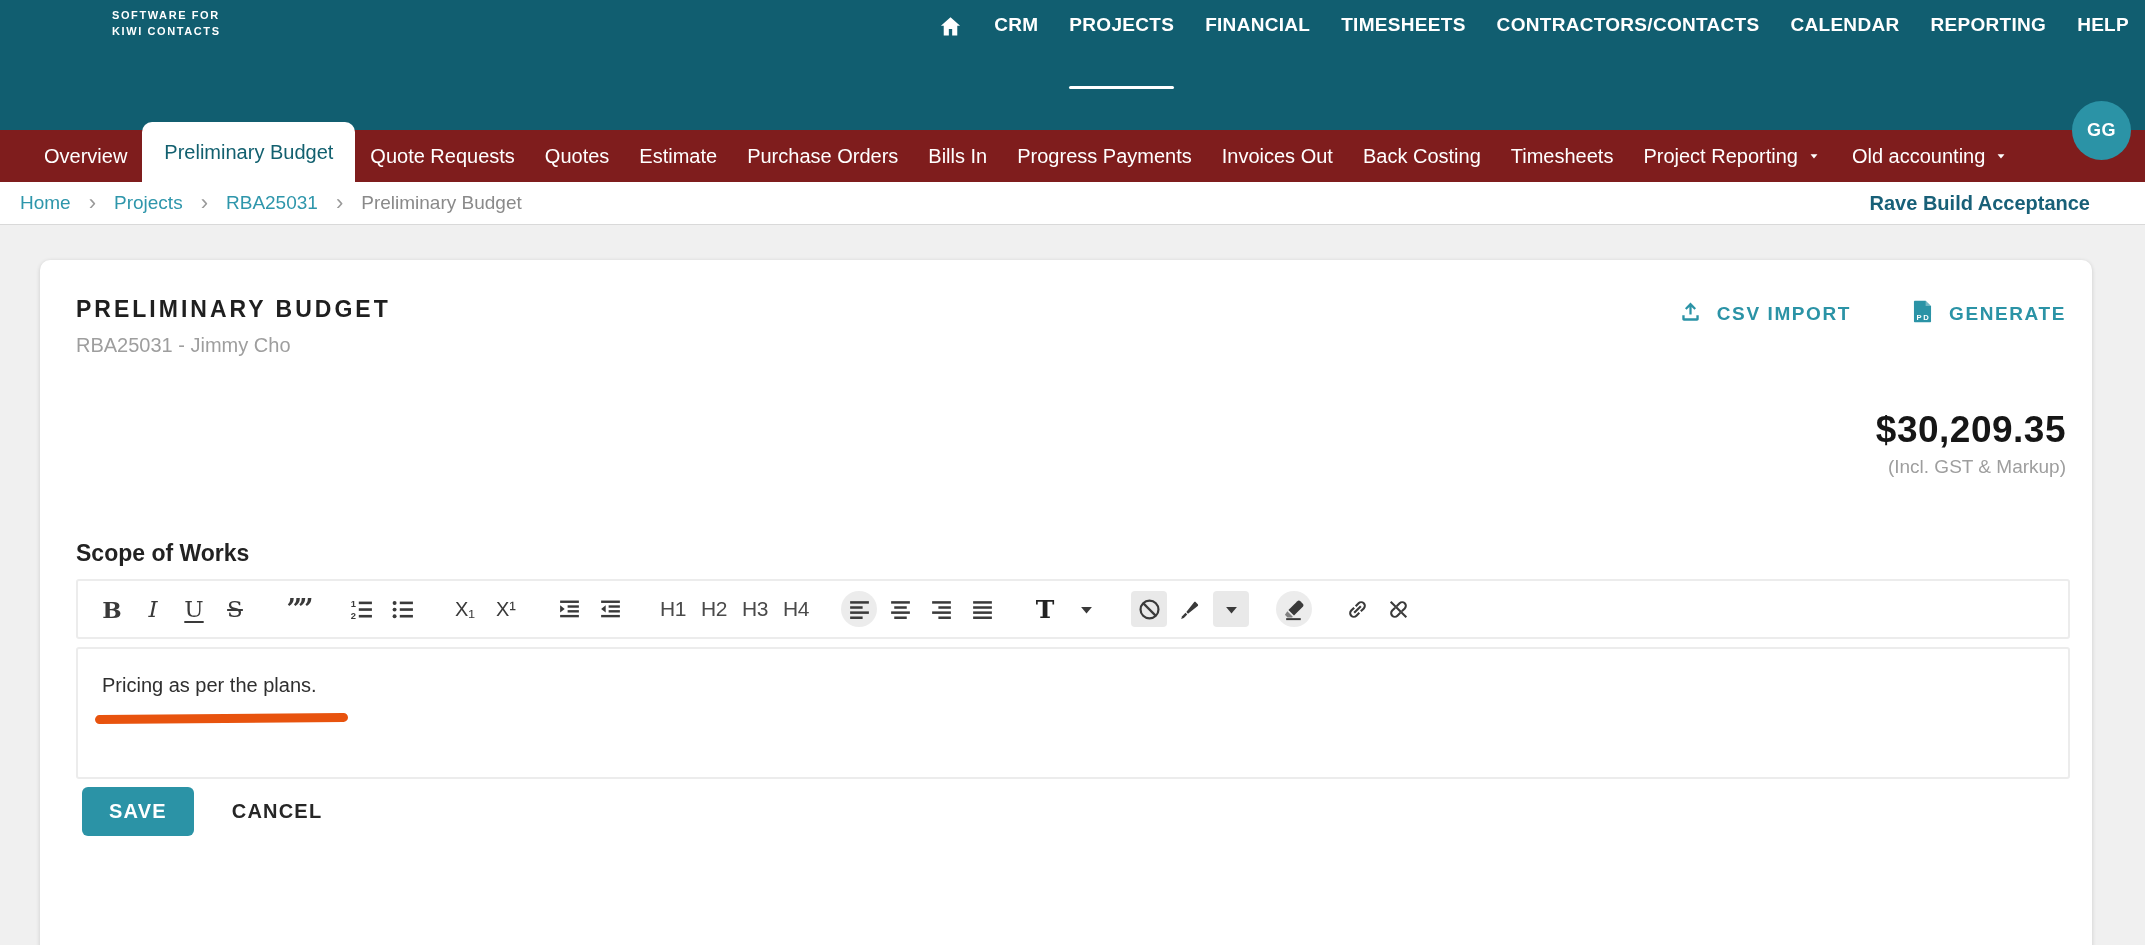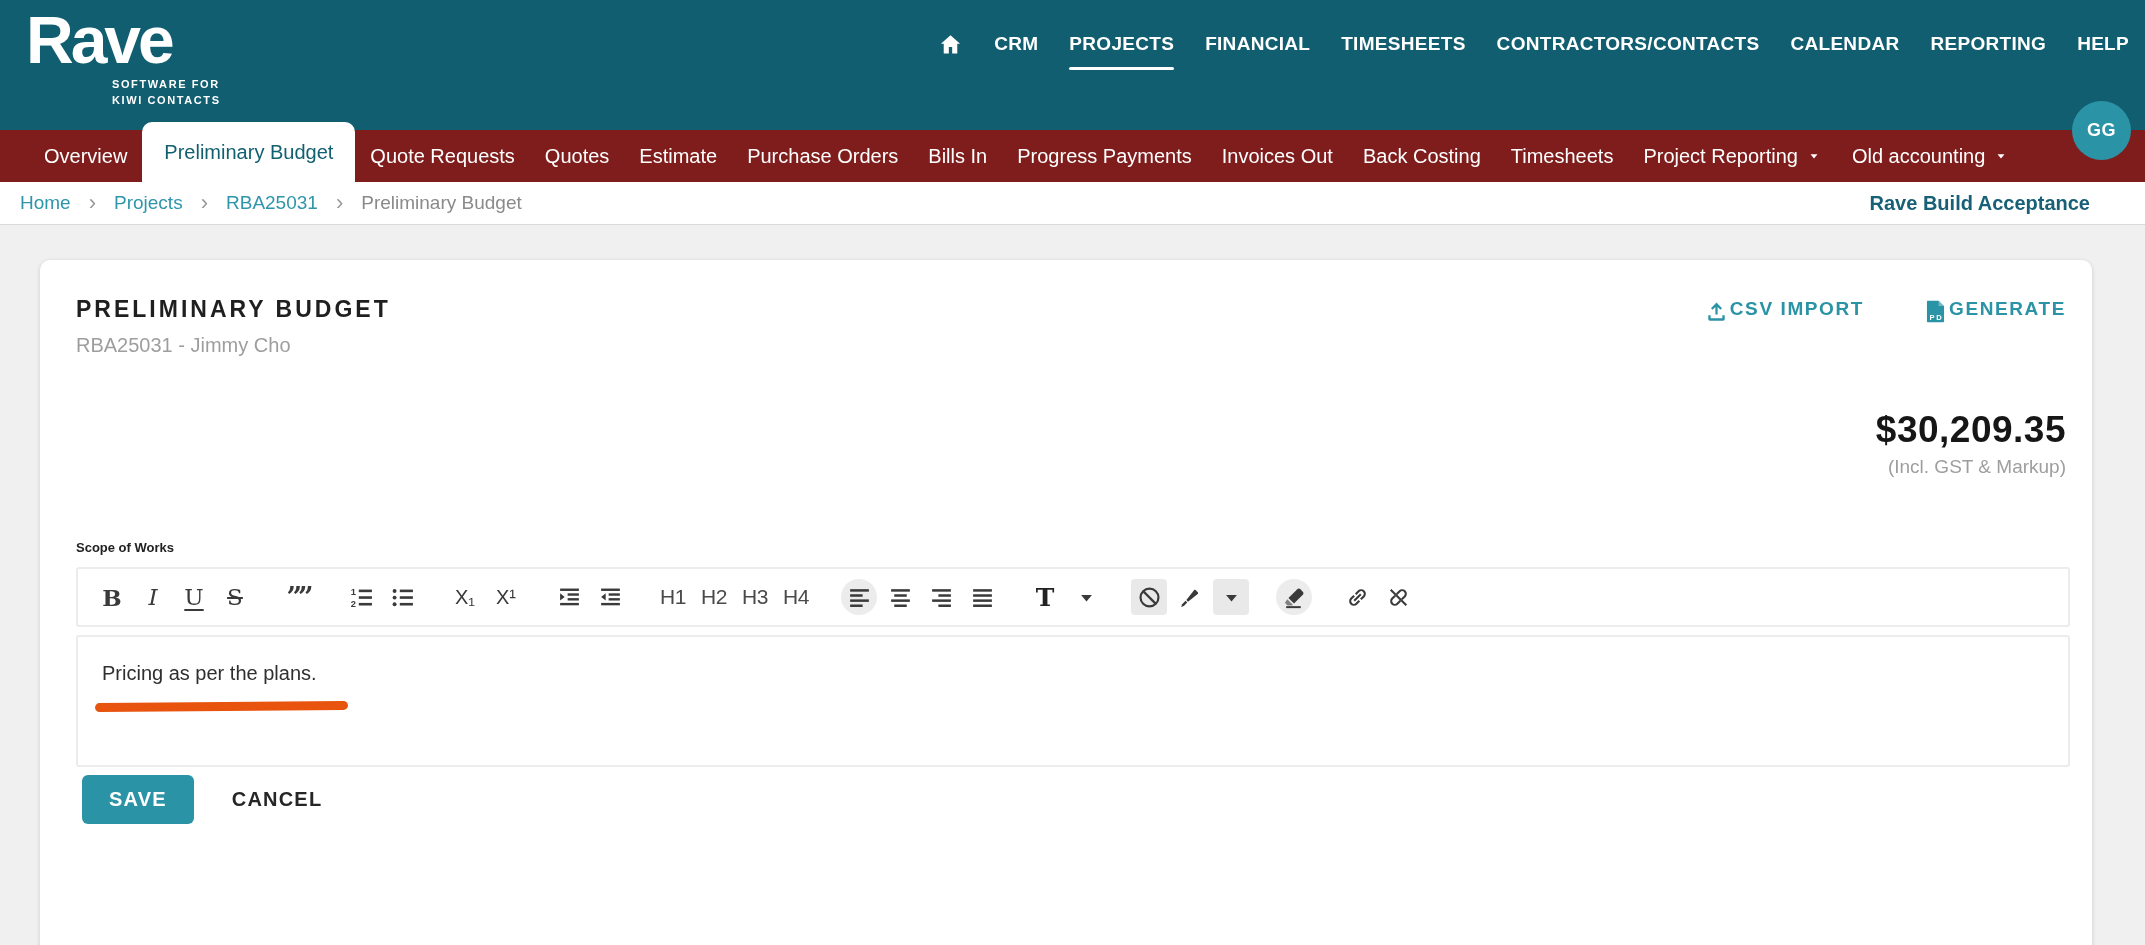--- a/index.html
+++ b/index.html
@@ -4,21 +4,21 @@
 <style>
   * { margin:0; padding:0; box-sizing:border-box; }
   body { font-family:"Liberation Sans", sans-serif; background:#f0f0f0; }
   .app { position:relative; width:2145px; height:945px; overflow:hidden; background:#f0f0f0; }
 
   
   .header { position:absolute; top:0; left:0; right:0; height:130px; background:#115e70; display:flex; justify-content:space-between; }
   .logo { margin:6px 0 0 26px; color:#fff; }
   .logo-word { font-size:66px; font-weight:bold; letter-spacing:-3px; line-height:1.05; }
   .logo-tag { margin:2px 0 0 86px; font-size:11px; font-weight:bold; letter-spacing:1.6px; line-height:1.45; }
-  .top-nav { display:flex; align-items:center; gap:31px; margin:14px 16px 0 0; height:60px; }
+  .top-nav { display:flex; gap:31px; margin:14px 16px 0 0; height:60px; }
   .nav-item { color:#fff; font-weight:bold; font-size:19px; letter-spacing:.3px; position:relative; cursor:pointer; white-space:nowrap; }
   .nav-item.active::after { content:""; position:absolute; left:0; right:0; bottom:-15px; height:3.5px; background:#fff; border-radius:2px; }
   .nav-home .icon svg { width:25px; height:25px; display:block; }
 
   
   .tabbar { position:absolute; top:130px; left:0; right:0; height:52px; background:#7f1d1d; display:flex; align-items:stretch; padding-left:29px; }
   .tab { color:#fff; font-size:20px; display:flex; align-items:center; padding:0 15px; cursor:pointer; white-space:nowrap; }
   .tab.active { background:#fff; color:#12606f; border-radius:10px 10px 0 0; margin-top:-8px; padding:0 22px; }
   .tab .icon { margin-left:8px; display:flex; }
   .tab .icon svg { width:16px; height:16px; }
@@ -34,29 +34,29 @@
   .bc-right { display:flex; align-items:center; gap:26px; }
   .selector { display:flex; align-items:center; gap:9px; color:#186078; font-weight:bold; font-size:20px; cursor:pointer; }
   .clock-btn { color:#186078; cursor:pointer; display:flex; }
 
   
   .card { position:absolute; top:260px; left:40px; width:2052px; height:700px; background:#fff; border-radius:10px; box-shadow:0 1px 4px rgba(0,0,0,.16); padding:36px 16px 0 30px; }
   .card-head { display:flex; justify-content:space-between; align-items:flex-start; padding-right:10px; }
   .page-title { font-size:23px; font-weight:bold; letter-spacing:3px; color:#1f1f1f; margin-left:6px; }
   .page-subtitle { margin:11px 0 0 6px; font-size:20px; color:#9e9e9e; }
   .actions { display:flex; gap:58px; margin-top:2px; }
-  .action-btn { display:flex; align-items:flex-start; color:#2b93a6; font-weight:bold; font-size:19px; letter-spacing:1.6px; cursor:pointer; }
+  .action-btn { display:flex; align-items:flex-end; gap:13px; color:#2b93a6; font-weight:bold; font-size:19px; letter-spacing:1.6px; cursor:pointer; }
   .action-btn .icon svg { width:27px; height:27px; display:block; }
 
   .total-block { text-align:right; margin-top:52px; padding-right:10px; }
   .total-amount { font-size:37px; font-weight:bold; color:#161616; letter-spacing:.5px; }
   .total-label { margin-top:28px; font-size:27px; color:#222; }
   .total-note { margin-top:5px; font-size:19px; color:#9e9e9e; }
 
-  .scope-label { margin:62px 0 0 6px; font-size:13px; font-weight:bold; color:#222; }
+  .scope-label { margin:62px 0 0 6px; font-size:23px; font-weight:bold; color:#222; }
 
   .editor { margin:12px 6px 0 6px; }
   .editor-toolbar { border:2px solid #ececec; border-radius:3px; height:60px; display:flex; align-items:center; padding:0 16px; gap:27px; }
   .tb-group { display:flex; align-items:center; gap:5px; }
   .tb-btn { min-width:36px; height:36px; display:flex; align-items:center; justify-content:center; border-radius:4px; cursor:pointer; color:#3a3a3a; padding:0 4px; }
   .tb-btn .icon { display:flex; }
   .tb-btn .icon svg { width:25px; height:25px; display:block; }
   .tb-btn.bg-square { background:#e9e9e9; }
   .tb-btn.bg-circle { background:#ececec; border-radius:50%; }
   .tb-label { font-size:23px; color:#3a3a3a; }
@@ -78,21 +78,20 @@
   .save-btn { background:#2b93a6; color:#fff; font-weight:bold; font-size:20px; letter-spacing:1.2px; border:none; border-radius:6px; padding:13px 27px; cursor:pointer; font-family:inherit; }
   .cancel-btn { color:#262626; font-weight:bold; font-size:20px; letter-spacing:1.2px; cursor:pointer; }
 </style>
 </head>
 <body>
 
 <div class="app">
 
   <header class="header">
     <div class="logo">
-      <div class="logo-word">Rave</div>
       <div class="logo-tag">
         <div>SOFTWARE FOR</div>
         <div>KIWI CONTACTS</div>
       </div>
     </div>
     <nav class="top-nav" id="top-nav">
         <div class="nav-item nav-home"><span class="icon"><svg viewBox="0 0 24 24" fill="currentColor">
               <path d="M12 3.2 2.8 11.2h2.7v9.4h4.9v-6.1h3.2v6.1h4.9v-9.4h2.7z"></path>
             </svg></span></div>
         <div class="nav-item">CRM</div>

